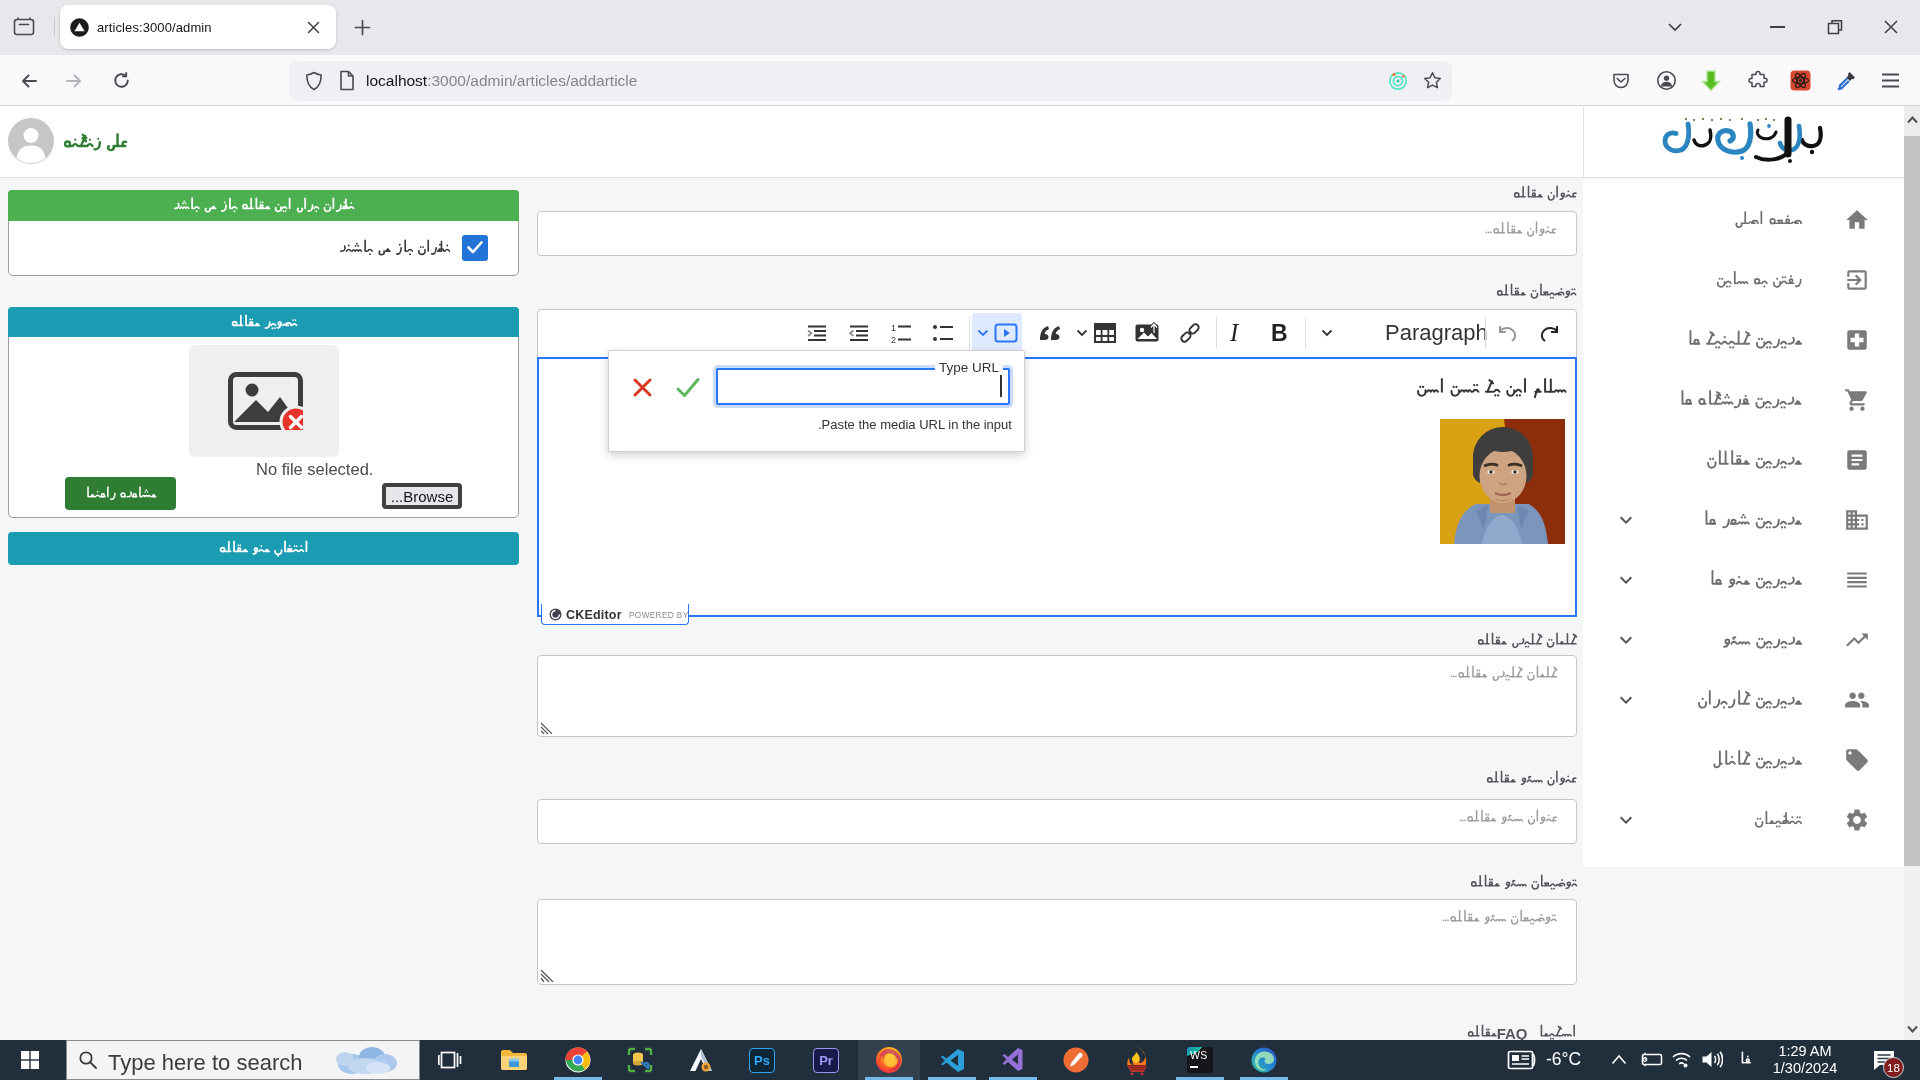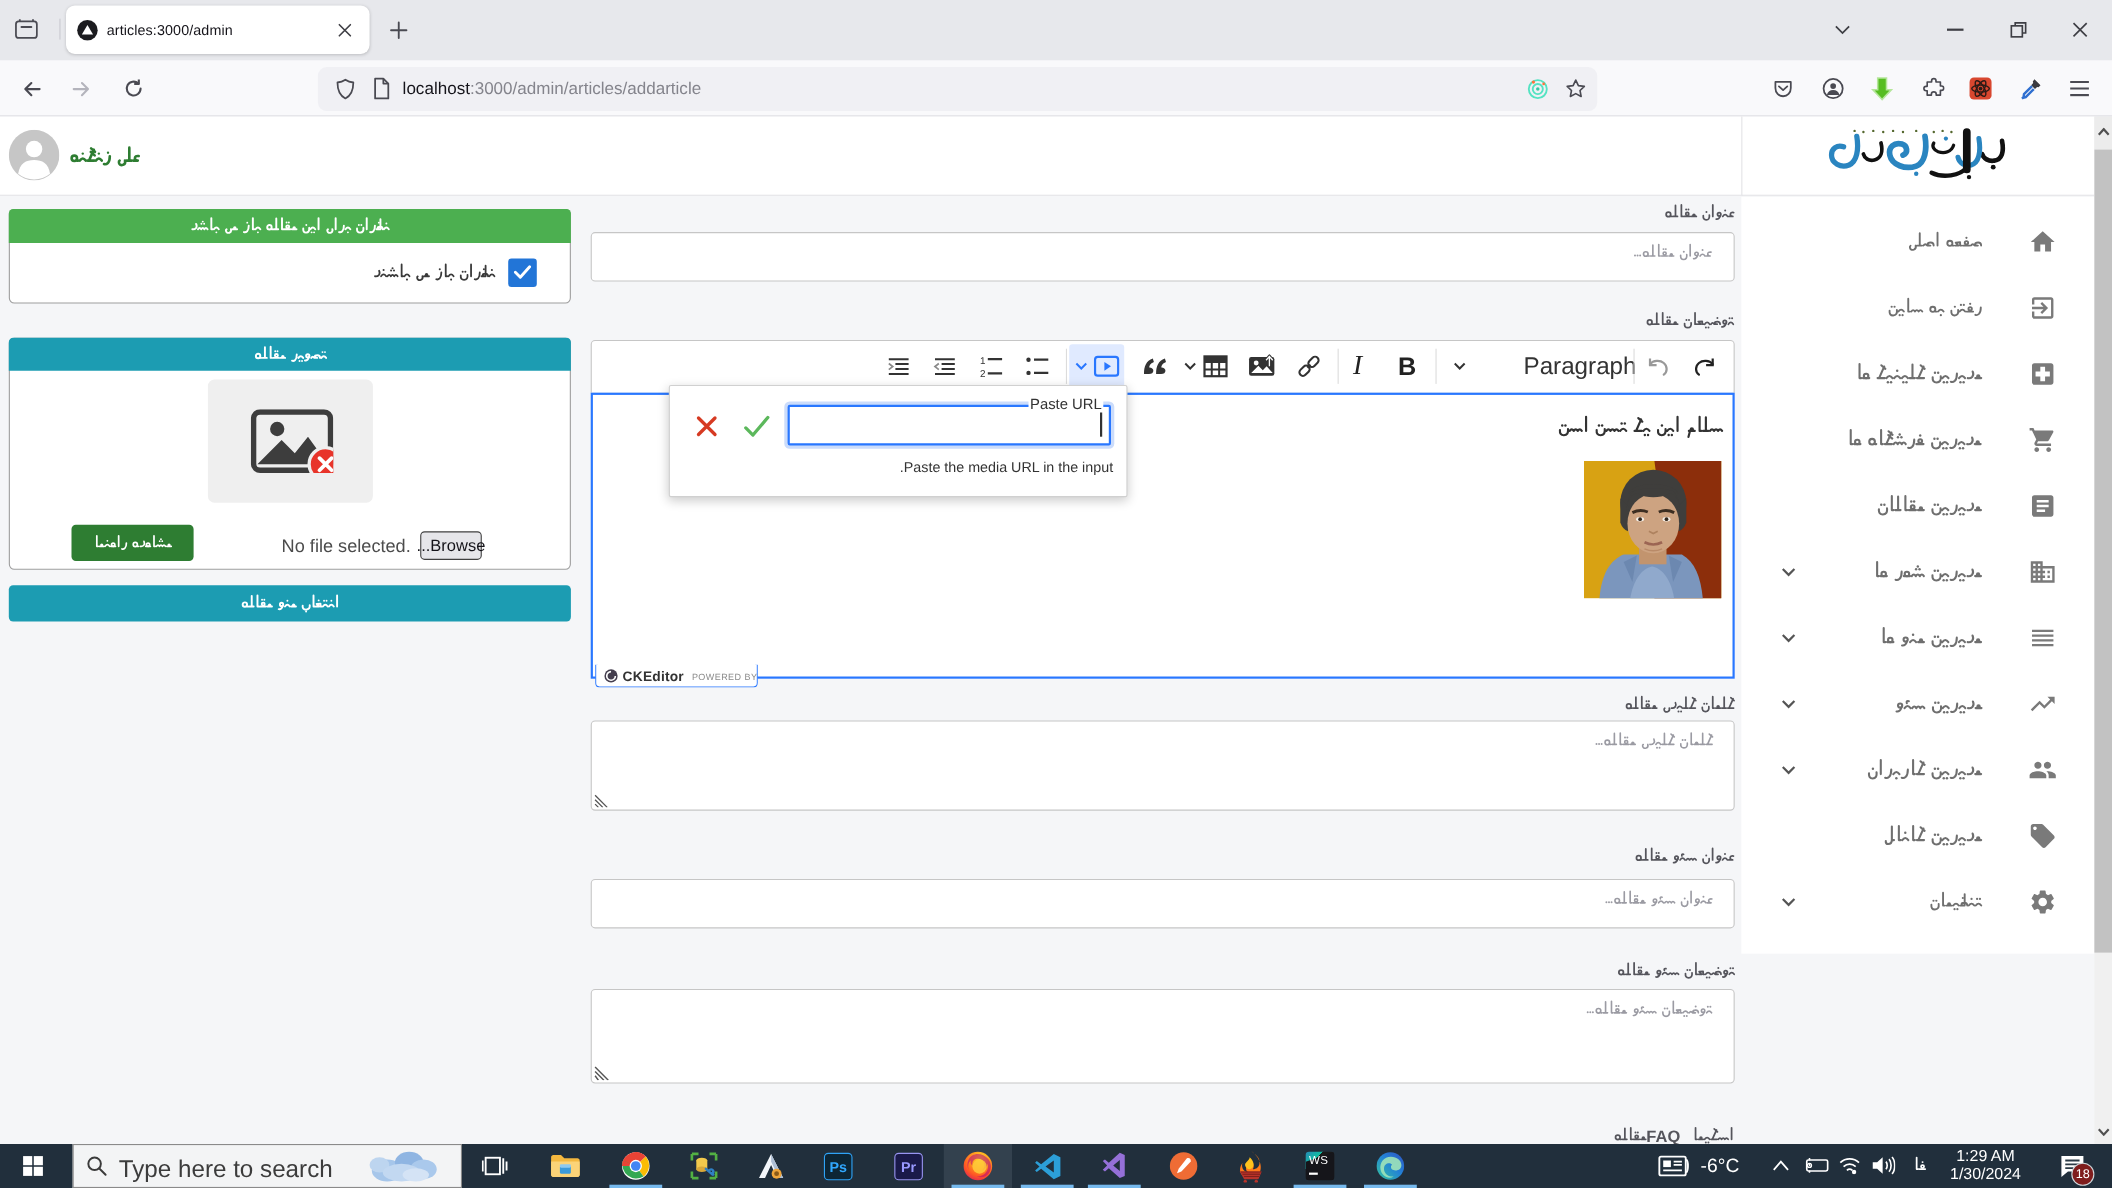--- a/index.html
+++ b/index.html
@@ -450,22 +450,22 @@
       <circle cx="-10.85" cy="7.2" r="0.85" fill="#ffffff"></circle>
       <circle cx="-8.45" cy="7.2" r="0.85" fill="#ffffff"></circle>
       <circle cx="-9.65" cy="5.3" r="0.85" fill="#ffffff"></circle>
       <circle cx="-59.95" cy="6.9" r="0.85" fill="#ffffff"></circle>
       <circle cx="-65.25" cy="10.9" r="1.5" fill="#ffffff"></circle>
       <circle cx="-21.75" cy="10.5" r="1.55" fill="none" stroke="#ffffff" stroke-width="1.6"></circle>
       <circle cx="-33.75" cy="10.3" r="1.95" fill="none" stroke="#ffffff" stroke-width="1.6"></circle>
       <circle cx="-54.5" cy="10.5" r="1.55" fill="none" stroke="#ffffff" stroke-width="1.6"></circle>
     </svg>
   </div>
-<div class="abs" style="left:256px;top:487px;width:124px;height:20px;white-space:nowrap;font-size:16.5px;color:#4c4c4c;line-height:20px">No file selected.</div>
-<div class="abs" style="left:382px;top:483px;width:56px;height:26px;background:#e6e6ea;border:1px solid #404040;border-radius:4px;font-size:15px;color:#15141a;display:flex;align-items:center;justify-content:center">...Browse</div>
+<div class="abs" style="left:256px;top:459px;width:124px;height:20px;white-space:nowrap;font-size:16.5px;color:#4c4c4c;line-height:20px">No file selected.</div>
+<div class="abs" style="left:382px;top:483px;width:80px;height:26px;background:#e6e6ea;border:4px solid #404040;border-radius:4px;font-size:15px;color:#15141a;display:flex;align-items:center;justify-content:center">...Browse</div>
 <div class="abs" style="left:8px;top:532px;width:511px;height:33px;background:#1c9cb2;border-radius:4px"></div>
 <div class="card-h" style="left:8px;top:532px;width:511px;height:33px">
     <svg width="90.75" height="18.56" viewBox="-87.2 0 88 18" style="overflow:visible">
       <path d="M-1.4,2.2 L-1.4,12 M-4.35,12 Q-6.45,9 -8.55,12 M-9.7,12 Q-11.8,9 -13.9,12 M-15.05,12 L-16.05,12 L-16.05,9.5 L-19.45,9.7 L-17.35,12 L-19.85,12 M-21,12 L-22.2,12 M-22.2,12 L-22.2,2.2 M-25.55,10.9 Q-25.15,14.6 -28.75,14.8 Q-32.15,14.8 -31.75,11.4 M-37.7,12 L-41.8,12 M-43.15,12 Q-45.25,9 -47.35,12 M-49.4,11.4 Q-50.5,14.7 -52.9,14.3 M-58.85,12 L-62.95,12 M-64.3,12 L-69.3,12 M-70.45,12 L-71.65,12 M-71.65,12 L-71.65,2.2 M-75,12 L-76.7,12 M-76.7,2.6 L-76.7,12 L-78.7,12 M-79.85,12 L-80.75,12" fill="none" stroke="#ffffff" stroke-width="1.7" stroke-linecap="round" stroke-linejoin="round"></path>
       <circle cx="-6.45" cy="6.9" r="0.85" fill="#ffffff"></circle>
       <circle cx="-12.9" cy="6.9" r="0.85" fill="#ffffff"></circle>
       <circle cx="-10.7" cy="6.9" r="0.85" fill="#ffffff"></circle>
       <circle cx="-17.65" cy="6.6" r="0.85" fill="#ffffff"></circle>
       <circle cx="-28.75" cy="16.4" r="0.85" fill="#ffffff"></circle>
       <circle cx="-39.75" cy="10.9" r="1.5" fill="#ffffff"></circle>
@@ -648,21 +648,21 @@
 <div class="abs" style="left:566px;top:608px;font-size:12.5px;font-weight:bold;color:#333;letter-spacing:.2px">CKEditor</div>
 <div class="abs" style="left:629px;top:611px;font-size:8.2px;color:#8a8a8a;letter-spacing:.4px">POWERED BY</div>
 <div class="abs" style="left:608px;top:350px;width:417px;height:102px;background:#fff;border:1px solid #d0d0d0;border-radius:2px;box-shadow:0 3px 10px rgba(0,0,0,.2)"></div>
 <svg class="abs" style="left:632px;top:377px" width="21" height="21" viewBox="0 0 21 21">
 <path d="M3 3 L18 18 M18 3 L3 18" stroke="#d63a22" stroke-width="3" stroke-linecap="round"></path>
   </svg>
 <svg class="abs" style="left:676px;top:377px" width="24" height="21" viewBox="0 0 24 21">
 <path d="M2 12 L8.5 18.5 L22 2.5" fill="none" stroke="#5cb85c" stroke-width="3" stroke-linecap="round" stroke-linejoin="round"></path>
   </svg>
 <div class="abs" style="left:716px;top:368px;width:294px;height:37px;background:#fff;border:2px solid #2977ff;border-radius:2px;box-shadow:0 0 0 3px #cbdcfb"></div>
-<div class="abs" style="left:935px;top:361px;width:68px;height:13px;background:#fff;font-size:13.5px;color:#333;line-height:13px;text-align:center">Paste URL</div>
+<div class="abs" style="left:935px;top:361px;width:68px;height:13px;background:#fff;font-size:13.5px;color:#333;line-height:13px;text-align:center">Type URL</div>
 <div class="abs" style="left:1000px;top:375px;width:1.5px;height:22px;background:#333"></div>
 <div class="abs" style="left:818px;top:417px;width:200px;height:15px;white-space:nowrap;font-size:13px;color:#333;line-height:15px">.Paste the media URL in the input</div>
 <div class="lbl" style="left:537px;top:630px;width:1040px;height:22px">
     <svg width="100.88" height="19.12" viewBox="-94.15 0 94.95 18" style="overflow:visible">
       <path d="M0,12 L-5,12 M-3.8,11.7 L-0.4,4 M0.4,5.6 L-2.4,3.1 M-6.35,12 L-8.05,12 M-8.05,2.6 L-8.05,12 L-10.05,12 M-11.2,12 L-15.3,12 M-16.65,12 L-17.85,12 M-17.85,12 L-17.85,2.2 M-21.2,10.8 Q-20.7,14.9 -24.1,15 Q-27.1,15 -26.8,11.4 M-32.75,12 L-37.75,12 M-36.55,11.7 L-33.15,4 M-32.35,5.6 L-35.15,3.1 M-39.1,12 L-40.8,12 M-40.8,2.6 L-40.8,12 L-42.8,12 M-43.95,12 Q-46.05,9 -48.15,12 M-49.8,7.4 Q-48.8,9.6 -50,11 Q-51.2,12.3 -53.2,12 M-55.05,12 Q-54.35,14.4 -56.45,15.1 Q-58.95,15.8 -59.45,13.5 Q-59.65,12.5 -58.95,12.1 M-65.8,12 L-69.9,12 M-71.25,12 L-76.25,12 M-77.4,12 L-78.6,12 M-78.6,12 L-78.6,2.2 M-81.95,12 L-83.65,12 M-83.65,2.6 L-83.65,12 L-85.65,12 M-86.8,12 L-87.7,12" fill="none" stroke="#55555c" stroke-width="1.5" stroke-linecap="round" stroke-linejoin="round"></path>
       <circle cx="-13.25" cy="10.9" r="1.5" fill="#55555c"></circle>
       <circle cx="-23" cy="8.3" r="0.85" fill="#55555c"></circle>
       <circle cx="-25.2" cy="8.3" r="0.85" fill="#55555c"></circle>
       <circle cx="-47.15" cy="14.8" r="0.85" fill="#55555c"></circle>
       <circle cx="-44.95" cy="14.8" r="0.85" fill="#55555c"></circle>

